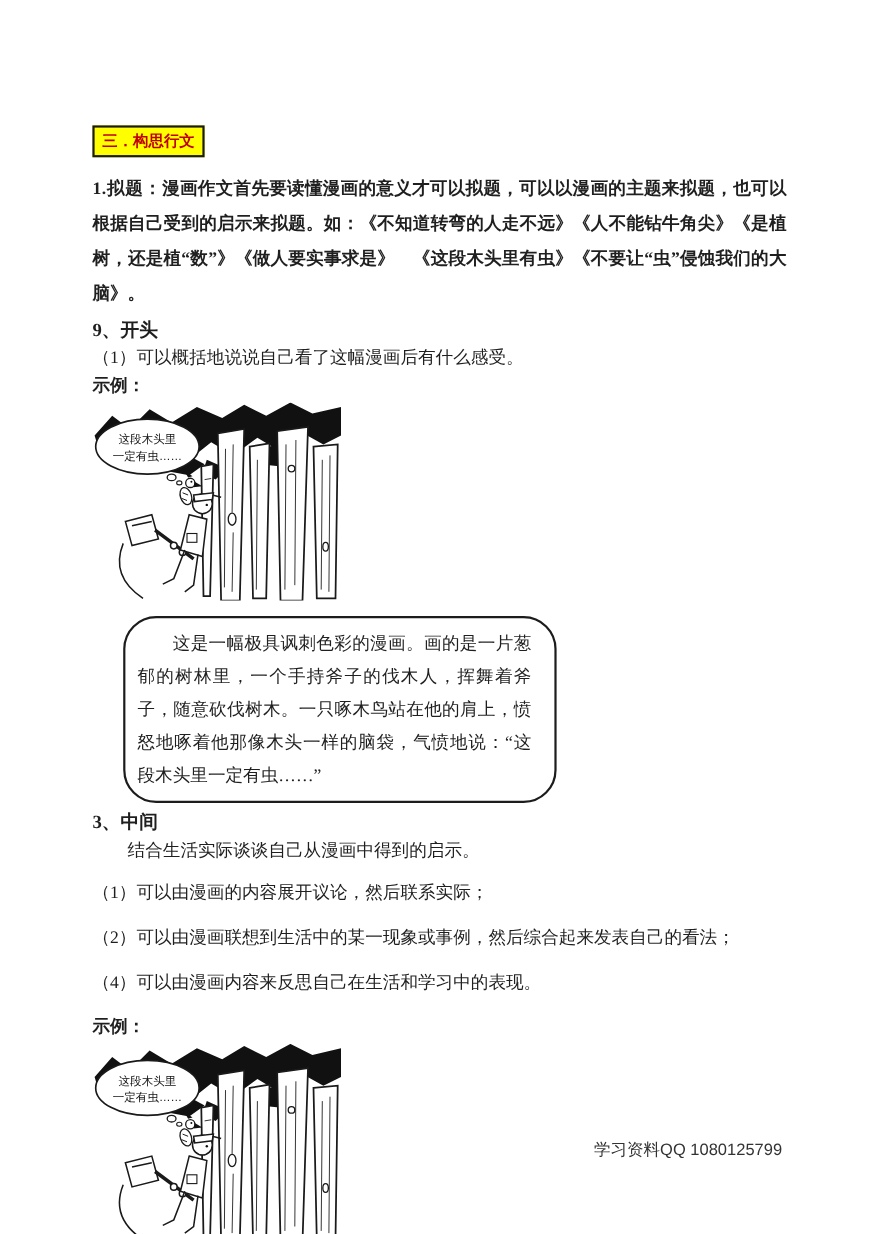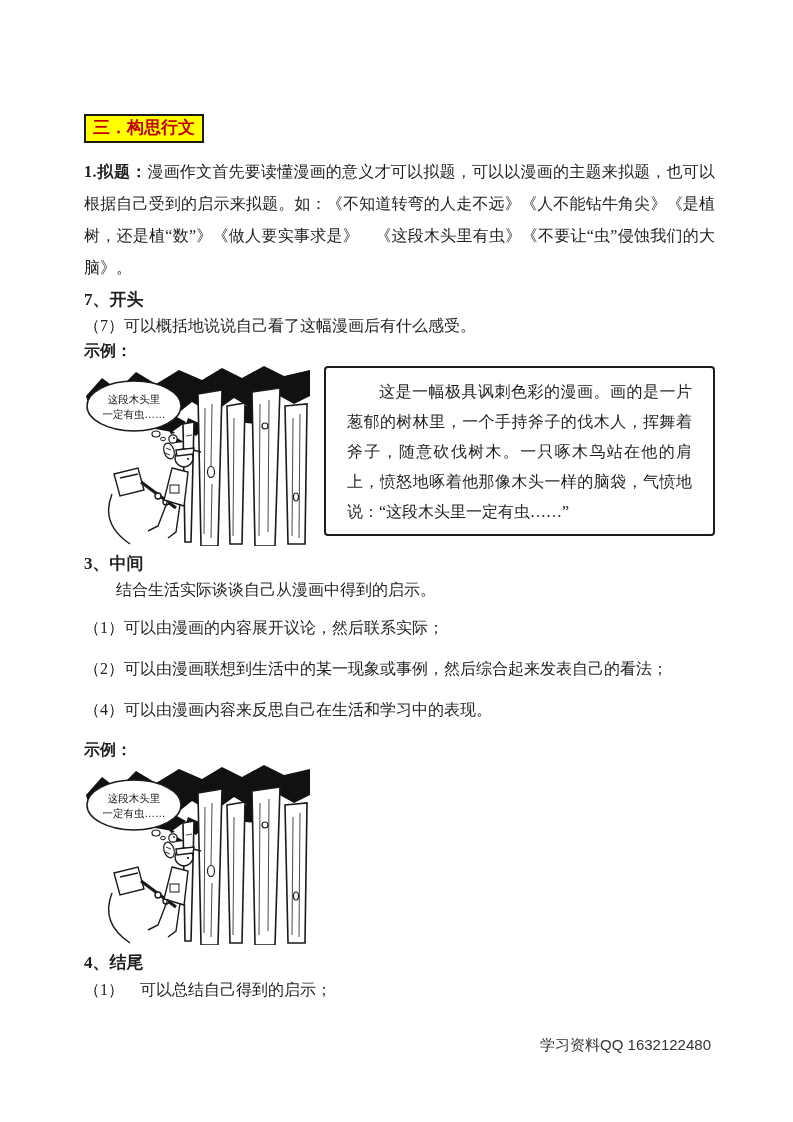--- a/index.html
+++ b/index.html
@@ -12,60 +12,63 @@
     font-family:"Liberation Serif","DejaVu Serif",serif;
     color:#1f1f1f;
     box-sizing:border-box;
     padding:114px 78px 0 84px;
     font-size:16px;
   }
   .doc-title{
     display:inline-block;
     font-family:"Liberation Sans","DejaVu Sans",sans-serif;
     font-weight:bold;
-    font-size:17px;
+    font-size:14px;
     line-height:20px;
     padding:2px 7px 3px 7px;
     border:2px solid #1a1a1a;
     background:#ffff00;
     color:#c00000;
     margin-bottom:13px;
   }
   .para{
     line-height:32px;
     text-align:justify;
     margin:0 0 4px 0;
+    font-weight:bold;
   }
   .para b{letter-spacing:.5px;}
   .sec-heading{
     font-size:17px;
     font-weight:bold;
     line-height:23px;
     margin:2px 0 3px 0;
   }
   .tight-item{line-height:23px;margin:0;}
   .example-label{line-height:22px;margin:3px 0 4px 0;font-weight:bold;}
   .example-row{
     display:flex;
     align-items:flex-start;
     gap:14px;
     margin:0 0 6px 0;
+    flex-direction:column;
   }
   .cartoon{
     width:226px;height:180px;
     flex:none;
     display:block;
   }
   .bubble-box{
     box-sizing:border-box;
     width:394px;
     border:2px solid #1c1c1c;
-    border-radius:4px;
-    padding:9px 21px 7px 21px;
+    border-radius:30px;
+    padding:9px 21px 7px 11px;
     text-align:justify;
+    margin-left:28px;
   }
   .bubble-box p{margin:0;text-indent:2em;}
   .box-a p{line-height:30px;}
   .box-b p{line-height:26px;}
   .intro-line{line-height:24px;margin:0 0 14px 0;text-indent:2em;}
   .spaced-item{line-height:24px;margin:0 0 17px 0;}
   .spaced-item:last-of-type{margin-bottom:6px;}
   .footer{
     position:absolute;
     top:1036px;
@@ -83,22 +86,22 @@
 </style>
 </head>
 <body>
 
 <div class="page">
 
   <div class="doc-title" style="background: rgb(255, 255, 0); color: rgb(192, 0, 0); border-color: rgb(26, 26, 26);">三．构思行文</div>
 
   <p class="para"><b>1.拟题：</b><span>漫画作文首先要读懂漫画的意义才可以拟题，可以以漫画的主题来拟题，也可以根据自己受到的启示来拟题。如：《不知道转弯的人走不远》《人不能钻牛角尖》《是植树，还是植“数”》《做人要实事求是》　《这段木头里有虫》《不要让“虫”侵蚀我们的大脑》。</span></p>
 
-  <div class="sec-heading">7、开头</div>
-  <p class="tight-item">（7）可以概括地说说自己看了这幅漫画后有什么感受。</p>
+  <div class="sec-heading">9、开头</div>
+  <p class="tight-item">（1）可以概括地说说自己看了这幅漫画后有什么感受。</p>
   <p class="example-label">示例：</p>
 
   <div class="example-row">
     <svg class="cartoon" viewBox="0 0 226 180" aria-hidden="true">
 
       <g>
         <path fill="#111" d="M2,30 L18,12 L34,24 L52,6 L72,18 L95,4 L118,14 L138,2 L158,12 L180,0 L200,10 L226,4 L226,30 L210,38 L192,28 L170,44 L150,32 L128,48 L108,36 L88,52 L66,40 L44,54 L24,42 L8,50 Z"></path>
         <path fill="#111" d="M58,50 L80,44 L102,56 L88,66 L66,62 Z"></path>
         <path fill="#111" d="M146,44 L168,38 L188,48 L172,58 L152,56 Z"></path>
         <path fill="#111" d="M104,52 L122,60 L112,70 L100,64 Z"></path>
@@ -237,15 +240,15 @@
         <ellipse cx="79" cy="73" rx="2.4" ry="1.8" fill="#ffffff" stroke="#1a1a1a" stroke-width="1"></ellipse>
         <text x="50" y="37" text-anchor="middle">这段木头里</text>
         <text x="50" y="52" text-anchor="middle">一定有虫……</text>
       </g>
     </svg>
   </div>
 
   <div class="sec-heading">4、结尾</div>
   <p class="tight-item" style="line-height:26px;">（1）　可以总结自己得到的启示；</p>
 
-  <div class="footer">学习资料QQ  1632122480</div>
+  <div class="footer">学习资料QQ  1080125799</div>
 
 </div>
 
 </body></html>

